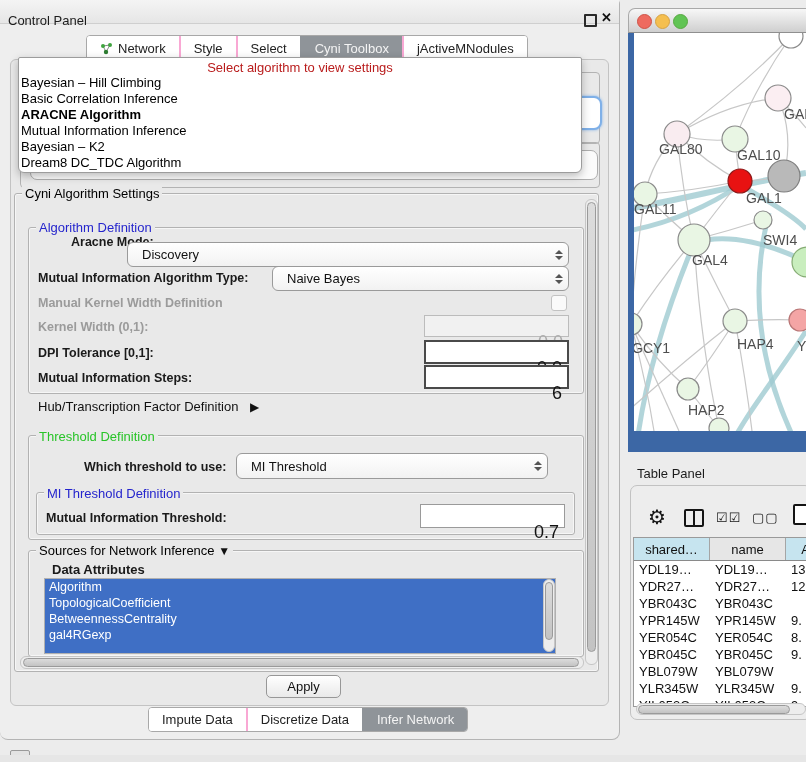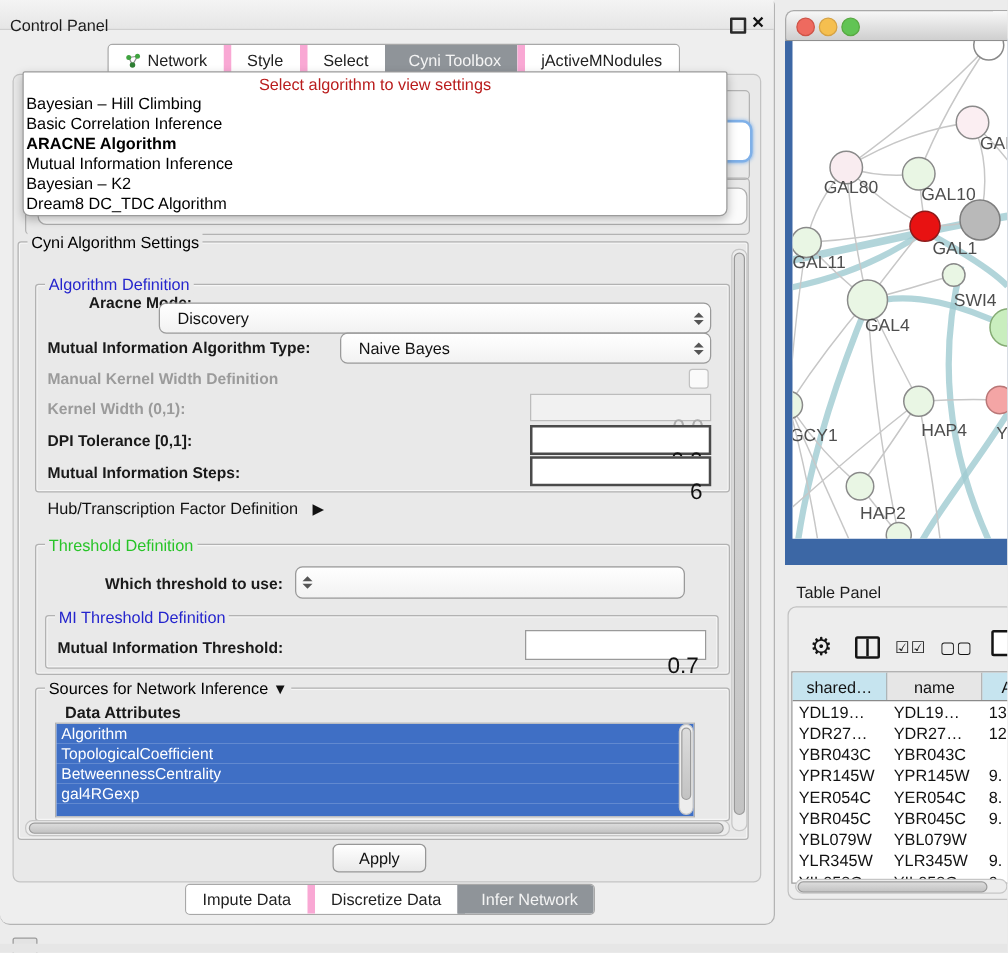--- a/index.html
+++ b/index.html
@@ -10,21 +10,21 @@
   .cp-window{left:0;top:8;width:619px;height:738px;background:#eeeeee;border:1px solid #b4b4b4;border-left:none;border-radius:0 4px 8px 8px;}
   .cp-titlebar{left:0;top:8;width:619px;height:23px;background:linear-gradient(#f4f4f4,#e6e6e6);border-bottom:1px solid #cfcfcf;}
   .cp-title{left:8px;top:13px;font-size:13px;color:#1c1c1c;}
   .win-float{left:584px;top:14px;width:9px;height:9px;border:2px solid #2a2a2a;border-radius:1px;background:transparent;}
   .win-close{left:601px;top:10px;font-size:13px;font-weight:bold;color:#111;}
   
   .tabstrip{display:flex;align-items:stretch;background:#ffffff;border:1px solid #a8a8a8;border-radius:4px;overflow:hidden;}
   .top-tabs{left:86px;top:35px;height:24px;}
   .bottom-tabs{left:148px;top:707px;height:23px;}
   .tab{display:flex;align-items:center;gap:5px;padding:0 13px;font-size:13px;color:#222;background:#fff;white-space:nowrap;}
-  .tab + .tab{border-left:6px solid #f9a8d4;}
+  .tab + .tab{border-left:2px solid #f9a8d4;}
   .tab.sel{background:#8f9499;color:#f4f4f4;border-left-color:#8f9499;}
   .tabicon svg{display:block;}
   
   .main-panel{left:10px;top:59px;width:597px;height:645px;background:#e9e9e9;border:1px solid #c3c3c3;border-radius:6px;}
   
   .frag-group1{left:540px;top:72px;width:58px;height:70px;border:1px solid #b3b3b3;border-radius:4px;z-index:1;}
   .frag-combo-focus{left:470px;top:96px;width:128px;height:30px;background:#fff;border:2px solid #7fb0e8;border-radius:8px;box-shadow:0 0 3px #7fb0e8;z-index:1;}
   .frag-group2{left:20px;top:142px;width:578px;height:44px;border:1px solid #b3b3b3;border-radius:4px;z-index:1;}
   .frag-combo-ghost{left:30px;top:150px;width:566px;height:28px;background:#fbfbfb;border:1px solid #aeaeae;border-radius:7px;z-index:1;}
   .ghost-text{left:22px;top:6px;font-size:13px;color:#b7b7b7;}
@@ -210,20 +210,21 @@
   <div class="abs" style="left:38px;top:399px;font-size:13px;color:#111;">
     <span>Hub/Transcription Factor Definition</span>
     <span class="tri" style="margin-left:8px;">▶</span>
   </div>
 
   <div class="abs gbox" style="left:28px;top:435px;width:554px;height:103px;"></div>
   <div class="abs legend green" style="left:36px;top:429px;">Threshold Definition</div>
 
   <div class="abs cp-label" style="left:84px;top:460px;">Which threshold to use:</div>
   <div class="abs combo" style="left:236px;top:453px;width:310px;height:24px;">
+    <span class="combo-text">MI Threshold</span>
     <span class="spinner">
         <i class="up"></i>
         <i class="dn"></i>
       </span>
   </div>
 
   <div class="abs gbox" style="left:36px;top:492px;width:537px;height:41px;"></div>
   <div class="abs legend blue" style="left:44px;top:486px;">MI Threshold Definition</div>
   <div class="abs cp-label" style="left:46px;top:511px;">Mutual Information Threshold:</div>
   <div class="abs field" style="left:420px;top:504px;width:143px;height:22px;">

